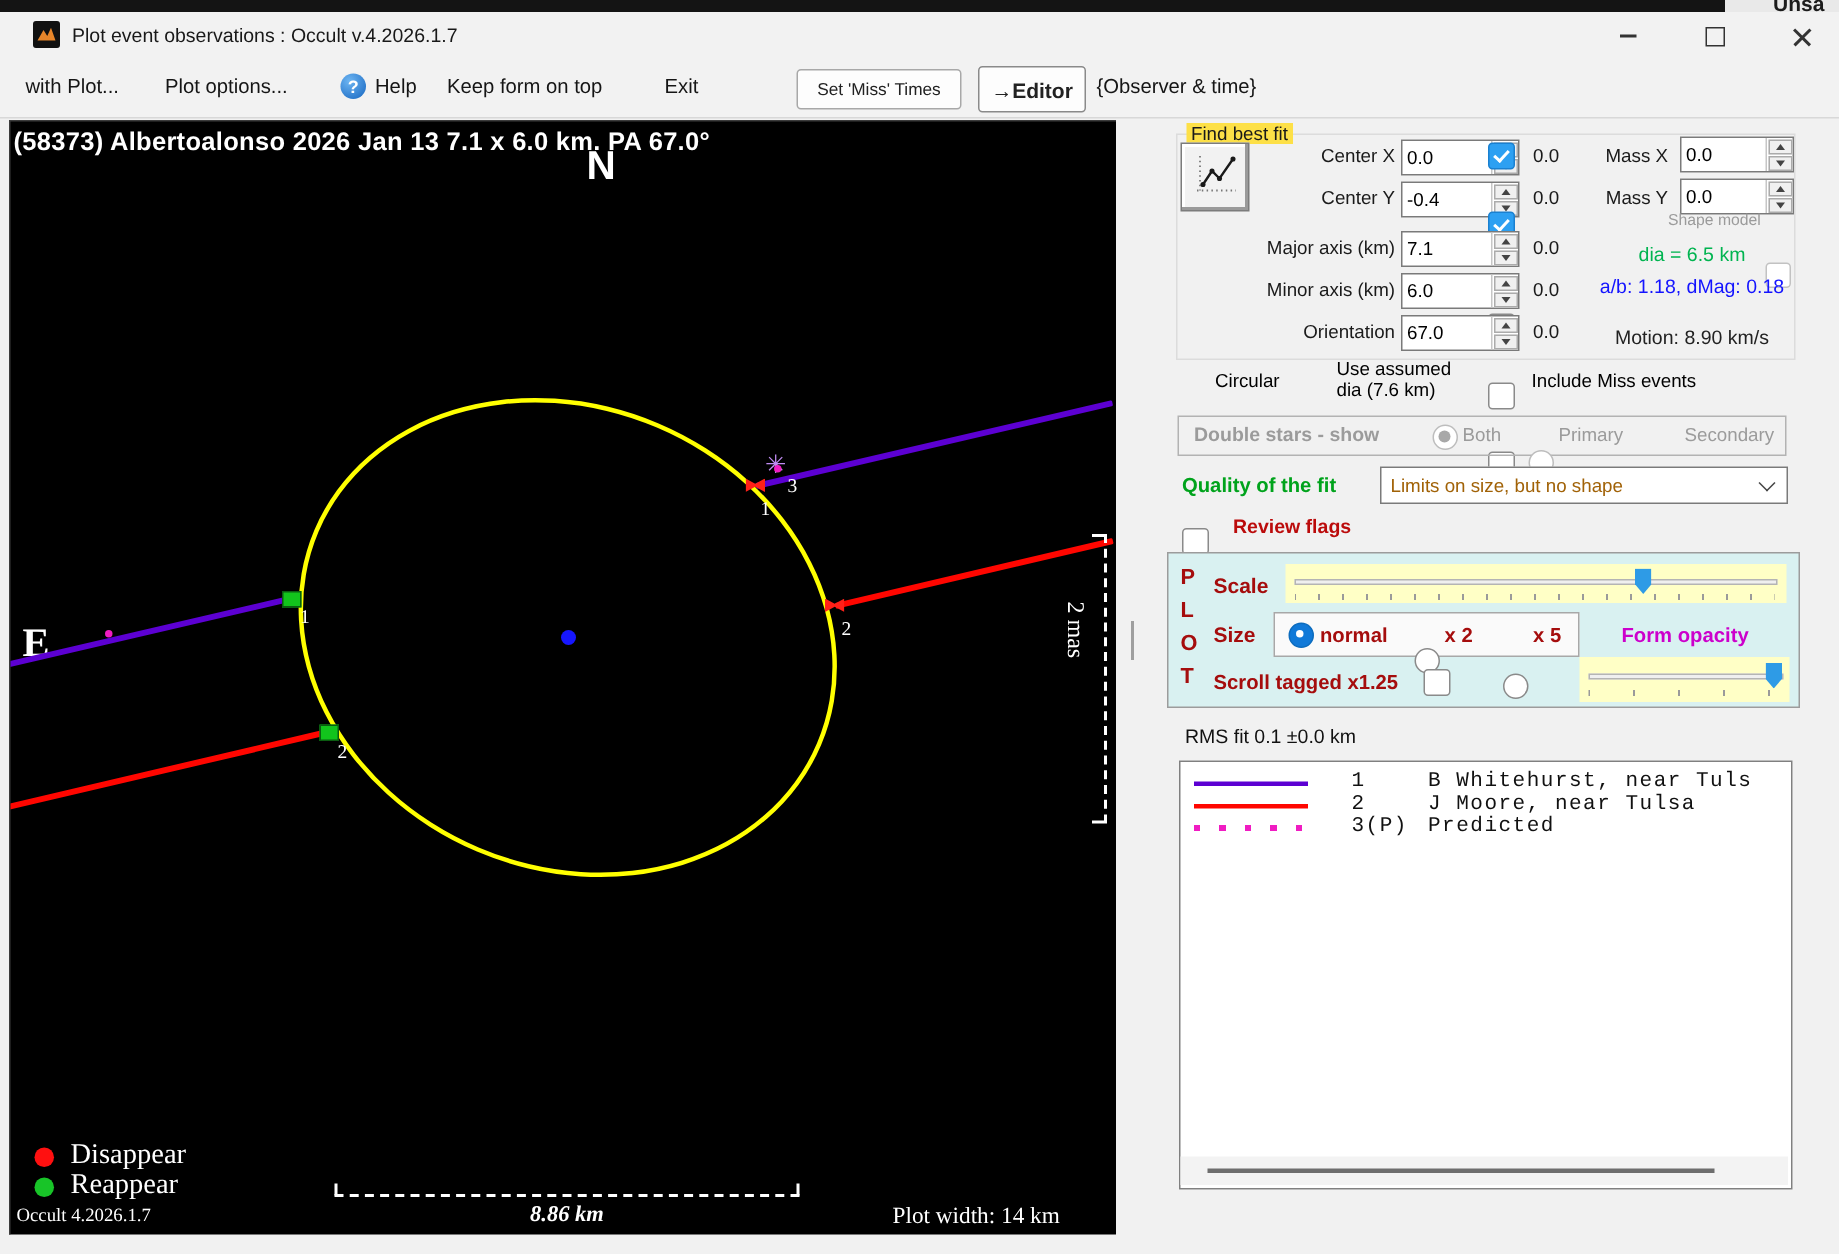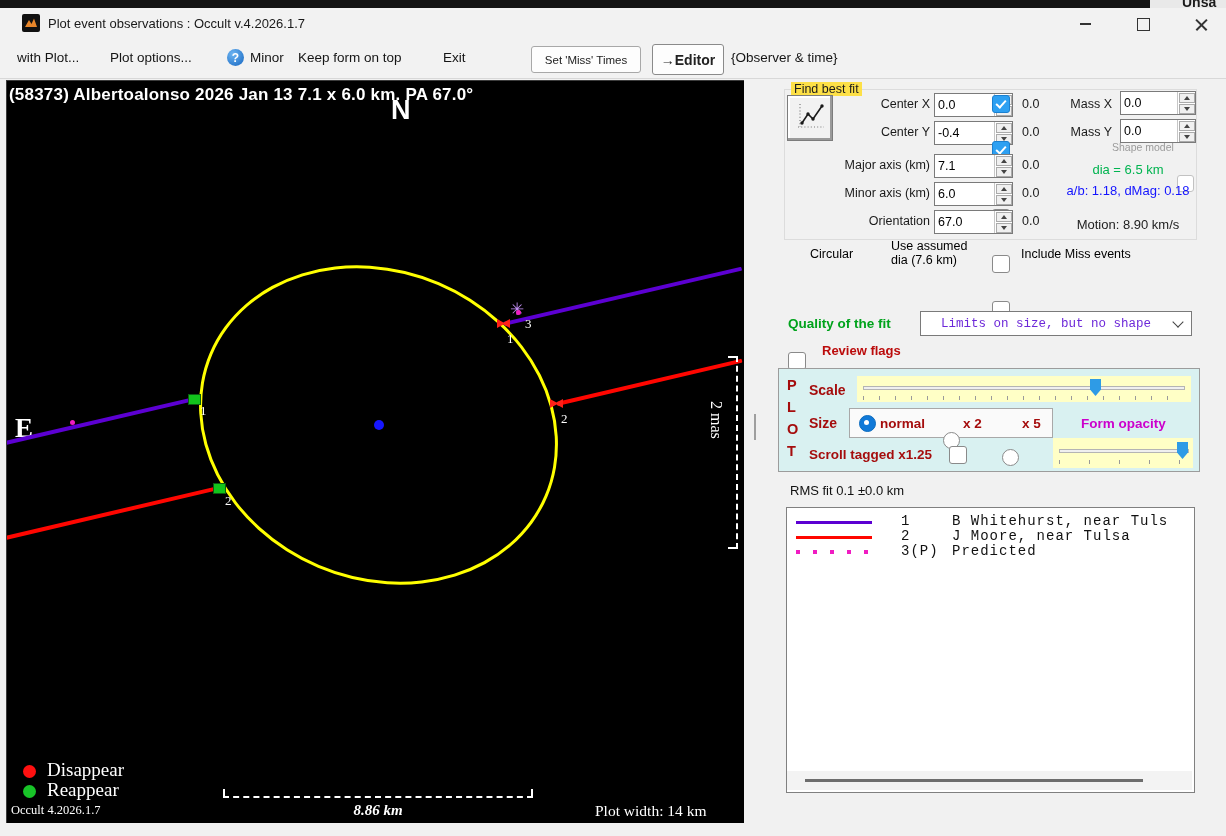--- a/index.html
+++ b/index.html
@@ -75,21 +75,21 @@
   .rad.blue::after{content:"";position:absolute;left:4px;top:4px;width:5px;height:5px;border-radius:50%;background:#fff;}
   .rad.dis{border-color:#bdbdbd;} .rad.dis.on::after{background:#a8a8a8;}
   .dred{color:#a50d0d;font-weight:bold;}
   .cyanpanel{background:#d9f1f1;border:1px solid #9c9c9c;}
   .sliderbox{background:#ffffc6;}
   .groove{background:#efefef;border:1px solid #b4b4b4;height:2px;}
   .thumb{width:11px;height:17px;background:#2e9be6;clip-path:polygon(0 0,100% 0,100% 62%,50% 100%,0 62%);}
   .ticks{height:4px;background:repeating-linear-gradient(90deg,#9a9a9a 0 1px,transparent 1px 16px);}
   .ticks.wide{background:repeating-linear-gradient(90deg,#9a9a9a 0 1px,transparent 1px 30px);}
   .dropdown{background:#fff;border:1px solid #7a7a7a;display:flex;align-items:center;}
-  .dropdown span{font-size:12.5px;color:#6d28d9;padding-left:20px;flex:1;font-family:Liberation Mono, monospace;}
+  .dropdown span{font-size:12.5px;color:#a16207;padding-left:6px;flex:1;}
   .chev{width:7px;height:7px;border-right:1.8px solid #444;border-bottom:1.8px solid #444;transform:rotate(45deg);margin-right:9px;margin-top:-3px;}
   .reviewbox{background:#cdf3fa;display:flex;align-items:center;gap:8px;padding-left:7px;}
   .listbox{background:#fff;border:1px solid #808080;}
   .mono{font-family:"Liberation Mono","DejaVu Sans Mono",monospace;font-size:14px;letter-spacing:1px;color:#111;white-space:pre;}
   .swatch{height:3px;}
   .sw-dots{height:4px;background:repeating-linear-gradient(90deg,#f01cc2 0 4px,transparent 4px 17px);}
   .hscroll-track{background:#f3f3f3;}
   .hscroll-thumb{background:#6e6e6e;height:3px;}
   .splitter{width:2px;height:26px;background:#9f9f9f;}
 </style>
@@ -122,21 +122,21 @@
           <i></i>
           <b></b>
         </div>
       </div>
   </div>
 
   <div class="abs menubar">
     <span class="abs menu-item" style="left:17px;">with Plot...</span>
     <span class="abs menu-item" style="left:110px;">Plot options...</span>
     <span class="abs help-icon"></span>
-    <span class="abs menu-item" style="left:250px;">Minor</span>
+    <span class="abs menu-item" style="left:250px;">Help</span>
     <span class="abs menu-item" style="left:298px;">Keep form on top</span>
     <span class="abs menu-item" style="left:443px;">Exit</span>
     <div class="abs btn" style="left:531px;top:6px;width:108px;height:25px;font-size:11.5px;">Set 'Miss' Times</div>
     <div class="abs btn" style="left:652px;top:4px;width:70px;height:29px;font-weight:bold;font-size:14px;border-color:#8a8a8a;">→Editor</div>
     <span class="abs menu-item" style="left:731px;">{Observer &amp; time}</span>
   </div>
 
   <div class="abs plot">
     <div class="abs plot-head" style="left:2px;top:4px;">(58373) Albertoalonso  2026 Jan 13  7.1 x 6.0 km. PA 67.0°</div>
     <div class="abs north" style="left:384px;top:14px;">N</div>
@@ -279,20 +279,29 @@
   <div class="abs" style="left:1066px;top:217px;width:124px;text-align:center;font-size:13px;color:#222;">Motion: 8.90 km/s</div>
 
   <div class="abs cb" style="left:788px;top:245px;"></div>
   <span class="abs" style="left:810px;top:247px;font-size:12.5px;">Circular</span>
   <div class="abs cb" style="left:869px;top:245px;"></div>
   <span class="abs" style="left:891px;top:239px;font-size:12.5px;">Use assumed</span>
   <span class="abs" style="left:891px;top:253px;font-size:12.5px;">dia (7.6 km)</span>
   <div class="abs cb" style="left:999px;top:245px;"></div>
   <span class="abs" style="left:1021px;top:247px;font-size:12.5px;">Include Miss events</span>
 
+  <div class="abs" style="left:785px;top:277px;width:404px;height:25px;border:1px solid #b3b3b3;">
+    <span class="abs gr" style="left:10px;top:4px;font-weight:bold;font-size:13px;">Double stars - show</span>
+    <div class="abs rad dis on" style="left:169px;top:5px;"></div>
+    <span class="abs gr" style="left:189px;top:5px;font-size:12.5px;">Both</span>
+    <div class="abs rad dis" style="left:233px;top:5px;"></div>
+    <span class="abs gr" style="left:253px;top:5px;font-size:12.5px;">Primary</span>
+    <div class="abs rad dis" style="left:317px;top:5px;"></div>
+    <span class="abs gr" style="left:337px;top:5px;font-size:12.5px;">Secondary</span>
+  </div>
 
   <span class="abs" style="left:788px;top:316px;font-size:13.5px;font-weight:bold;color:#00a31c;">Quality of the fit</span>
   <div class="abs dropdown" style="left:920px;top:311px;width:270px;height:23px;">
     <span>Limits on size, but no shape</span>
       <div class="chev"></div>
   </div>
   <span class="abs" style="left:822px;top:343px;font-size:13px;font-weight:bold;color:#bb0b0b;">Review flags</span>
 
   <div class="abs cyanpanel" style="left:778px;top:368px;width:420px;height:102px;">
     <div class="abs dred" style="left:8px;top:5px;width:14px;font-size:14.5px;line-height:22px;word-break:break-all;">PLOT</div>

